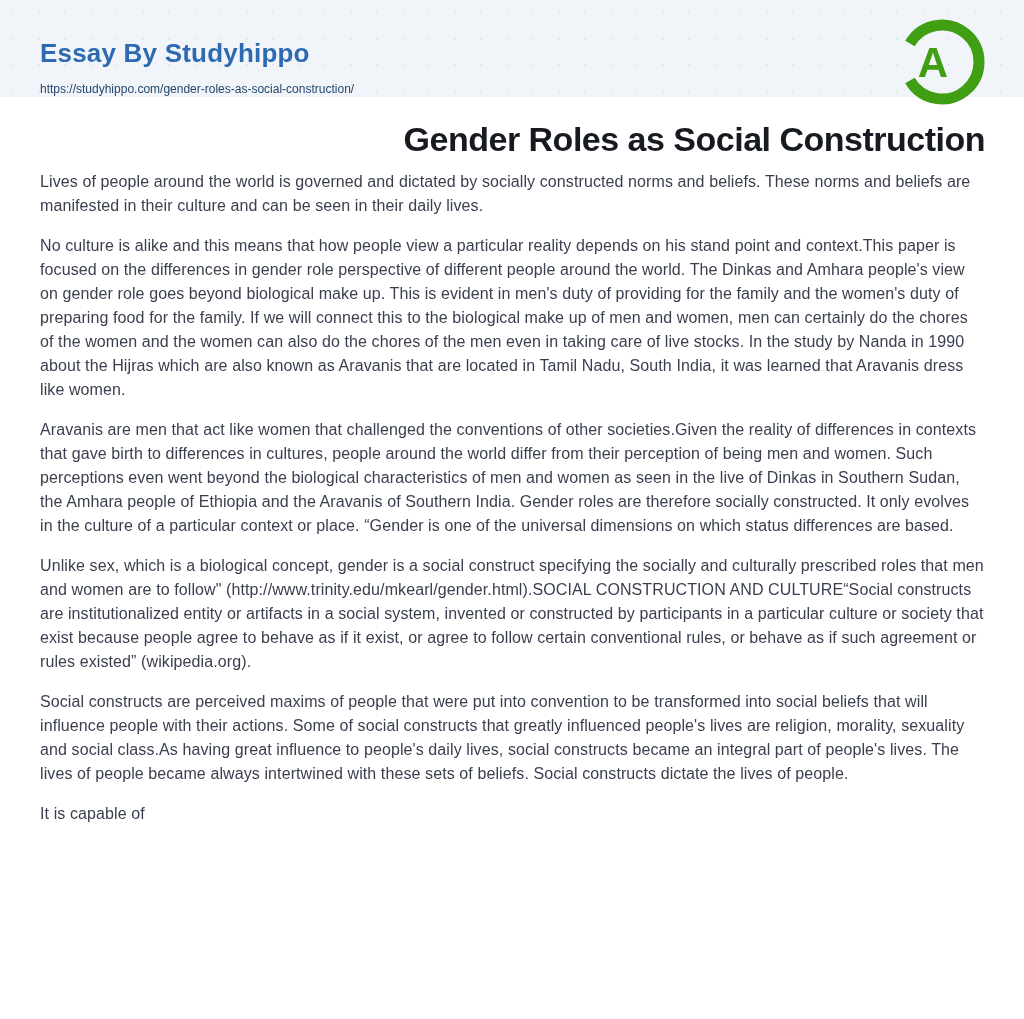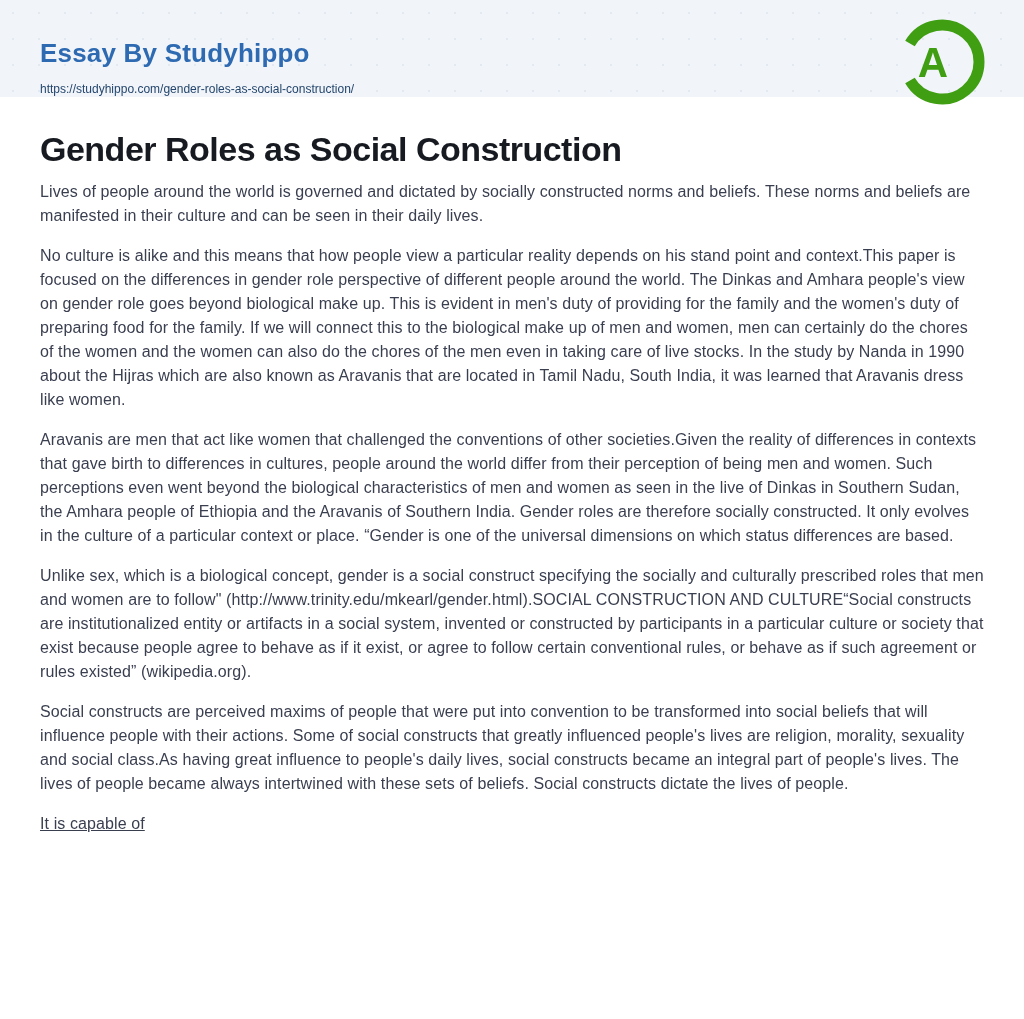--- a/index.html
+++ b/index.html
@@ -51,35 +51,36 @@
     margin-top: -26px;
     flex: 0 0 auto;
   }
   .logo-wrap svg { display: block; }
 
   
   .article {
     padding: 0 39px 0 40px;
   }
   .article-title {
-    margin: 31px 0 9px 0;
+    margin: 21px 0 9px 0;
     font-size: 34px;
     font-weight: 800;
     letter-spacing: -0.5px;
     color: #171b21;
     line-height: 1.25;
+    text-align: right;
   }
   .article p {
     margin: 0 0 16px 0;
     font-size: 16px;
     line-height: 24px;
     letter-spacing: 0.1px;
     color: #3a3f50;
   }
-  .article p:last-child { margin-bottom: 4px; text-decoration: underline; }
+  .article p:last-child { margin-bottom: 4px; }
 </style>
 </head>
 <body>
 
 <header class="page-header">
   <div class="header-text">
     <div class="byline">Essay By Studyhippo</div>
     <a class="source-url">https://studyhippo.com/gender-roles-as-social-construction/</a>
   </div>
   <div class="logo-wrap">

